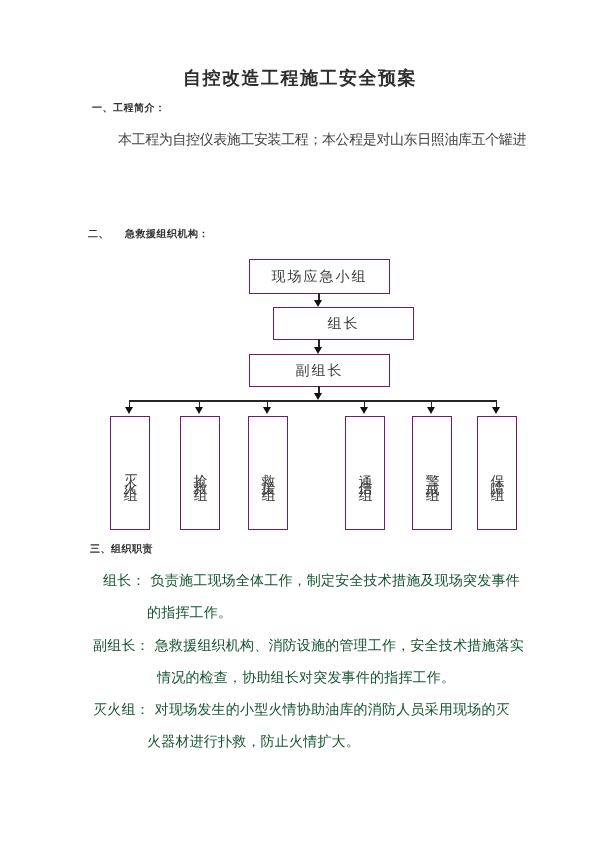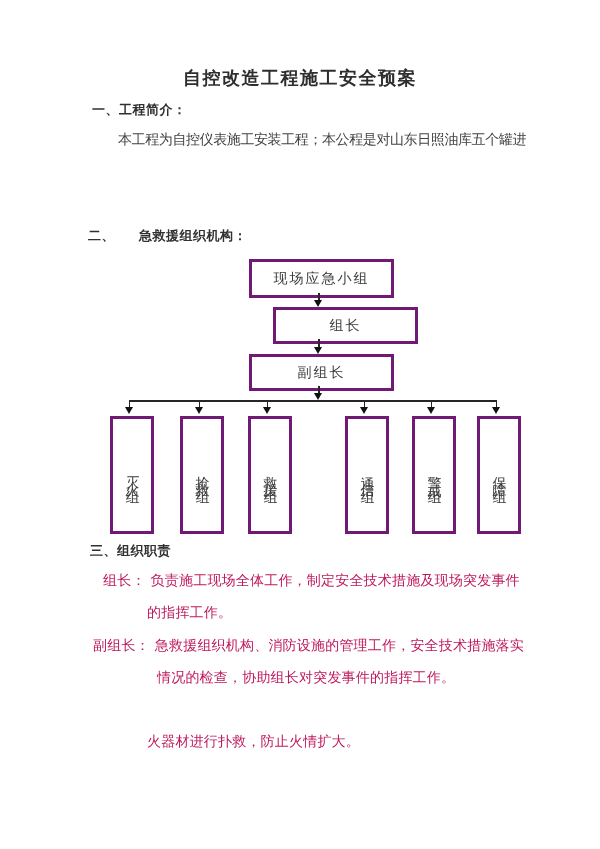--- a/index.html
+++ b/index.html
@@ -5,28 +5,28 @@
   html,body{margin:0;padding:0;background:#fff;}
   .page{
     position:relative;width:600px;height:849px;background:#ffffff;overflow:hidden;
     font-family:Liberation Mono, monospace;color:#3f3f3f;
   }
   .abs{position:absolute;white-space:nowrap;}
   .title{
     left:0;top:66px;width:600px;text-align:center;
     font-size:18px;font-weight:bold;letter-spacing:1.5px;color:#2e2e2e;
   }
-  .h2{font-size:13px;font-weight:bold;color:#303030;letter-spacing:0.5px;}
+  .h2{font-size:10px;font-weight:bold;color:#303030;letter-spacing:0.5px;}
   .body-line{font-size:14px;letter-spacing:-0.4px;color:#424242;}
-  .duty-line{font-size:14px;letter-spacing:0.2px;color:#be185d;}
+  .duty-line{font-size:14px;letter-spacing:0.2px;color:#14532d;}
   .duty-role{letter-spacing:0.2px;}
   .duty-text{margin-left:5px;}
   
   .obox{
-    position:absolute;border:3px solid #701a75;background:#fff;
+    position:absolute;border:1px solid #701a75;background:#fff;
     display:flex;align-items:center;justify-content:center;
     font-size:14px;color:#3a3a3a;
   }
   .obox.wide{letter-spacing:2px;}
   .obox.tall span{
     writing-mode:vertical-rl;text-orientation:upright;letter-spacing:7px;
   }
   .vl{position:absolute;width:1.5px;background:#262626;}
   .hl{position:absolute;height:1.5px;background:#262626;}
   .ah{position:absolute;width:0;height:0;
@@ -36,21 +36,21 @@
 </head>
 <body>
 
 <div class="page">
 
   <div class="abs title">自控改造工程施工安全预案</div>
 
   <div class="abs h2" style="left:92px;top:101px;">一、工程简介：</div>
   <div class="abs body-line" style="left:90px;top:131px;margin-left:28px;">本工程为自控仪表施工安装工程；本公程是对山东日照油库五个罐进</div>
 
-  <div class="abs h2" style="left:88px;top:227px;"><span>二、</span><span style="margin-left:24px;">急救援组织机构：</span></div>
+  <div class="abs h2" style="left:88px;top:227px;"><span>二、</span><span style="margin-left:16px;">急救援组织机构：</span></div>
 
   <div>
 
     <div class="obox wide" style="left:249px;top:259px;width:139px;height:33px;">
         <span>现场应急小组</span>
       </div>
     <div class="obox wide" style="left:249px;top:307px;width:139px;height:31px;margin-left:24px;">
         <span>组长</span>
       </div>
     <div class="obox wide" style="left:249px;top:354px;width:139px;height:31px;">
@@ -102,15 +102,16 @@
   </div>
 
   <div class="abs h2" style="left:90px;top:542px;">三、组织职责</div>
 
   <div class="abs duty-line" style="left:103px;top:572px;"><span class="duty-role">组长：</span><span class="duty-text">负责施工现场全体工作，制定安全技术措施及现场突发事件</span></div>
   <div class="abs duty-line" style="left:147px;top:604px;">的指挥工作。</div>
 
   <div class="abs duty-line" style="left:93px;top:637px;"><span class="duty-role">副组长：</span><span class="duty-text">急救援组织机构、消防设施的管理工作，安全技术措施落实</span></div>
   <div class="abs duty-line" style="left:157px;top:669px;">情况的检查，协助组长对突发事件的指挥工作。</div>
 
+  <div class="abs duty-line" style="left:93px;top:701px;"><span class="duty-role">灭火组：</span><span class="duty-text">对现场发生的小型火情协助油库的消防人员采用现场的灭</span></div>
   <div class="abs duty-line" style="left:147px;top:733px;">火器材进行扑救，防止火情扩大。</div>
 
 </div>
 
 </body></html>

